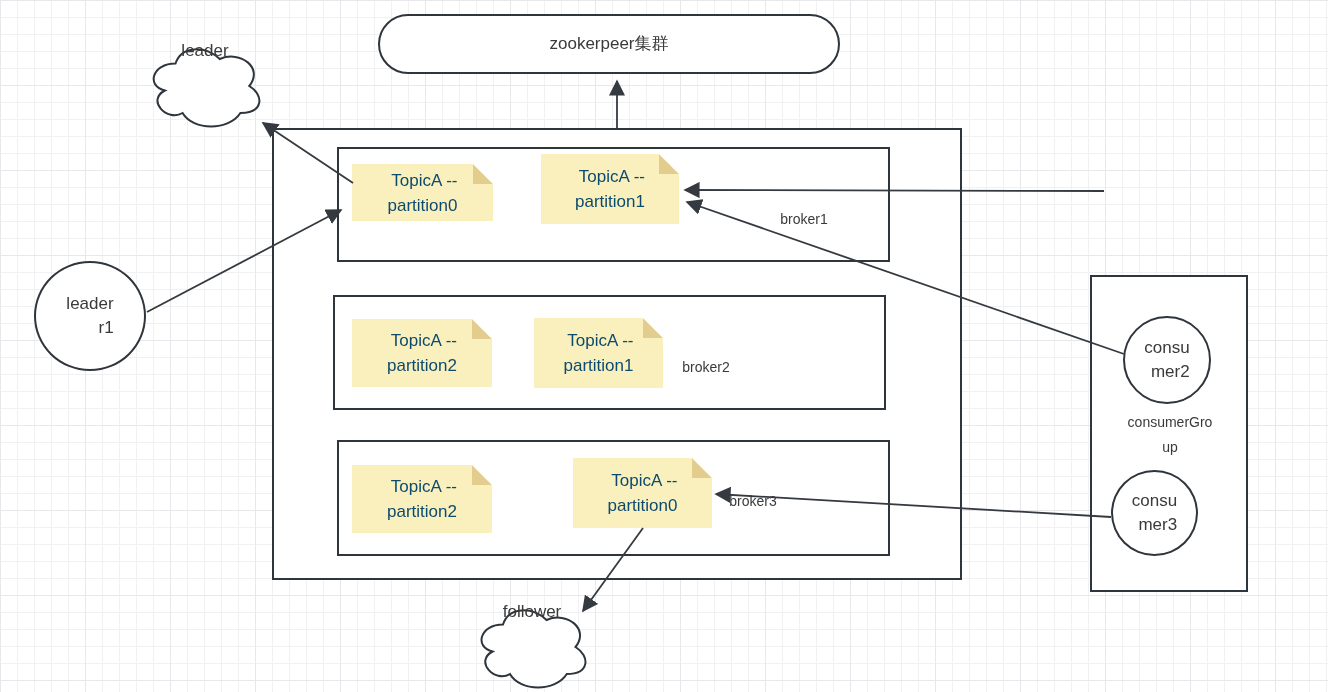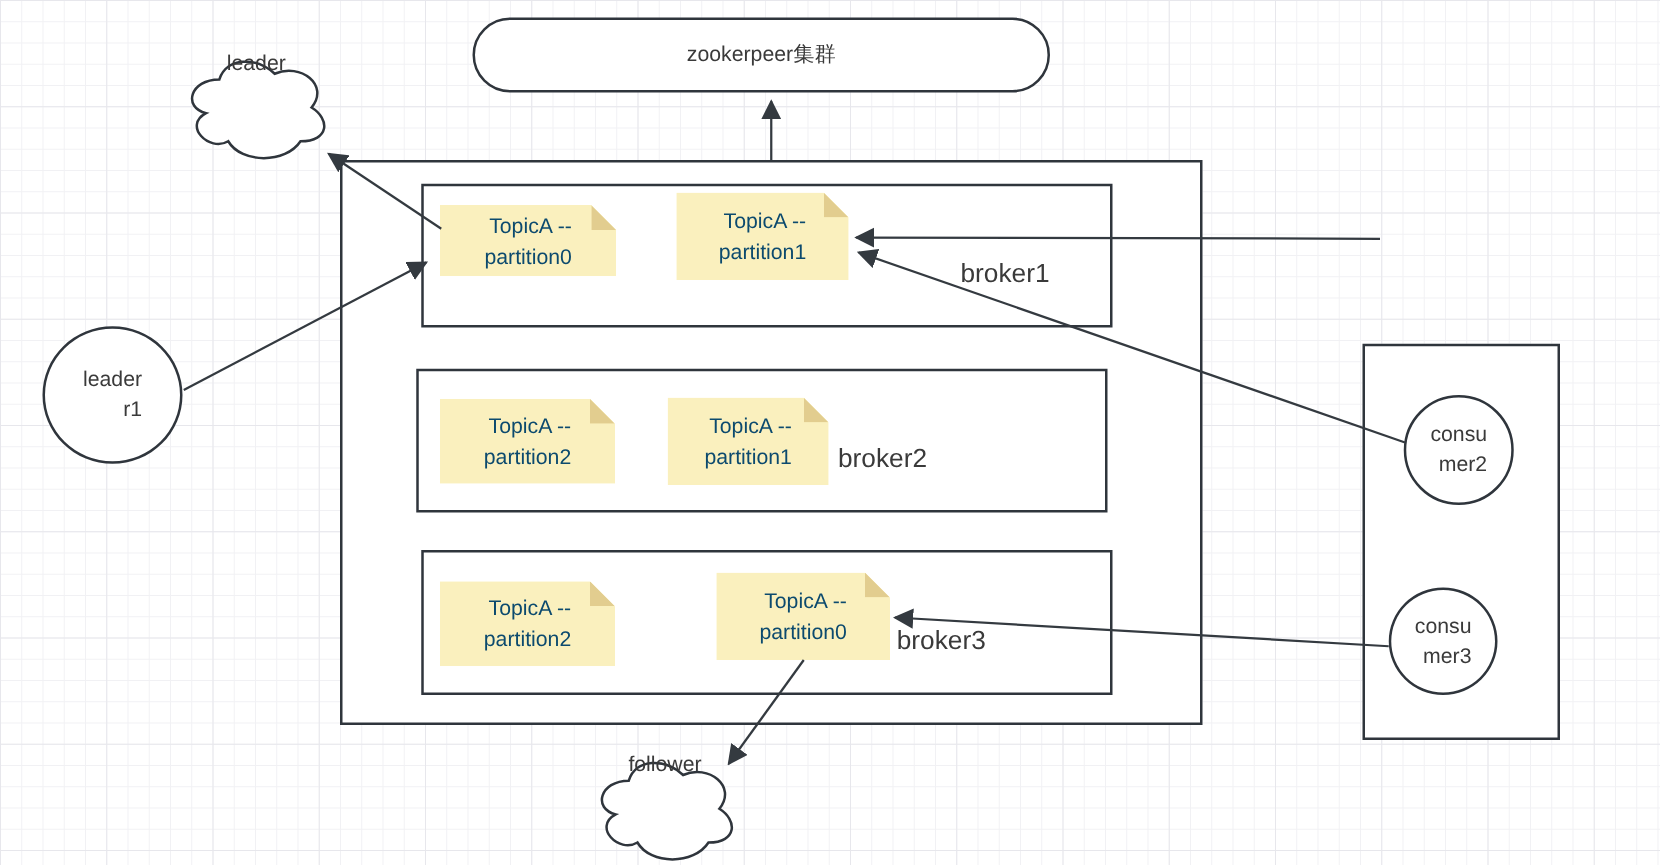--- a/index.html
+++ b/index.html
@@ -24,21 +24,21 @@
     position:absolute;box-sizing:border-box;
     border:2px solid #2f353c;background:#ffffff;
     display:flex;align-items:center;justify-content:center;
     text-align:right;font-size:17px;line-height:24px;color:#3a3a3a;
   }
   .pill{border-radius:30px;}
   .circle{border-radius:50%;}
   .lbl{white-space:pre-line;position:relative;}
   .floating-label{
     position:absolute;transform:translate(-50%,-50%);
-    font-size:21px;line-height:25px;color:#3a3a3a;text-align:center;
+    font-size:14px;line-height:25px;color:#3a3a3a;text-align:center;
     white-space:pre-line;
   }
   .note{
     position:absolute;box-sizing:border-box;
     background:#faf0be;
     display:flex;align-items:center;justify-content:center;
     text-align:right;font-size:17px;line-height:25px;color:#0c4a6e;
     clip-path:polygon(0 0, calc(100% - 20px) 0, 100% 20px, 100% 100%, 0 100%);
   }
   .note .fold{
@@ -97,34 +97,36 @@
     <span class="lbl">TopicA --
 partition2</span>
   </div>
   <div class="note" style="left:534px;top:318px;width:129px;height:70px">
     <span class="fold"></span>
     <span class="lbl">TopicA --
 partition1</span>
   </div>
 
   <div class="shape" style="left:337px;top:440px;width:553px;height:116px"></div>
-  <div class="floating-label" style="left:753px;top:513px">broker3</div>
+  <div class="floating-label" style="left:753px;top:501px">broker3</div>
   <div class="note" style="left:352px;top:465px;width:140px;height:68px">
     <span class="fold"></span>
     <span class="lbl">TopicA --
 partition2</span>
   </div>
   <div class="note" style="left:573px;top:458px;width:139px;height:70px">
     <span class="fold"></span>
     <span class="lbl">TopicA --
 partition0</span>
   </div>
 
 
   <div class="shape" style="left:1090px;top:275px;width:158px;height:317px"></div>
+  <div class="floating-label" style="left:1170px;top:435px">consumerGro
+up</div>
   <div class="shape circle" style="left:1123px;top:316px;width:88px;height:88px">
     <span class="lbl">consu
 mer2</span>
   </div>
   <div class="shape circle" style="left:1111px;top:470px;width:87px;height:86px">
     <span class="lbl">consu
 mer3</span>
   </div>
 
   <div class="cloud" style="left:474px;top:602px;width:116px;height:90px">

